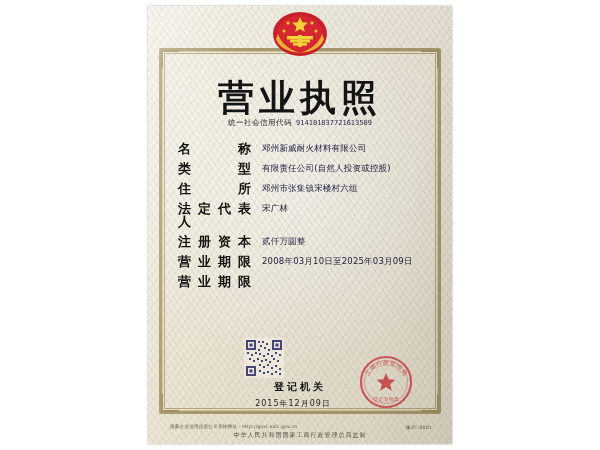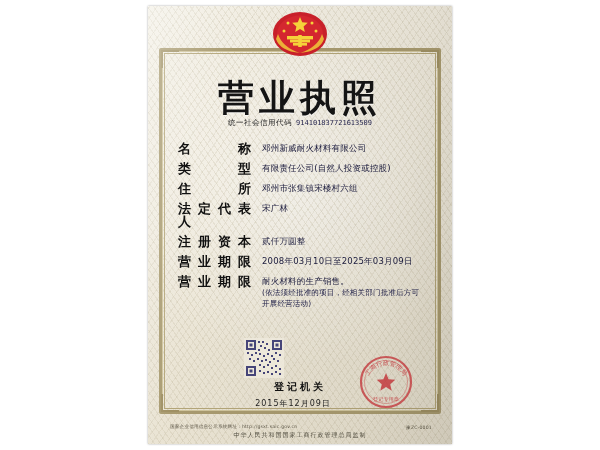--- a/index.html
+++ b/index.html
@@ -292,24 +292,20 @@
       <div class="row">
         <div class="label">注册资本</div>
         <div class="value">贰仟万圆整</div>
       </div>
       <div class="row">
         <div class="label">营业期限</div>
         <div class="value">2008年03月10日至2025年03月09日</div>
       </div>
       <div class="row">
         <div class="label">营业期限</div>
-        <div class="value">
-          <span>耐火材料的生产销售。</span>
-          <span class="sub">(依法须经批准的项目，经相关部门批准后方可开展经营活动)</span>
-        </div>
       </div>
     </div>
 
     <div class="qr">
       <svg viewBox="0 0 40 40" width="40" height="40" aria-hidden="true">
         <rect width="40" height="40" fill="#efeadd"></rect>
         <g fill="#2b2b6b">
           <rect x="2" y="2" width="10" height="10"></rect>
             <rect x="4" y="4" width="6" height="6" fill="#efeadd"></rect>
             <rect x="5.5" y="5.5" width="3" height="3"></rect>

